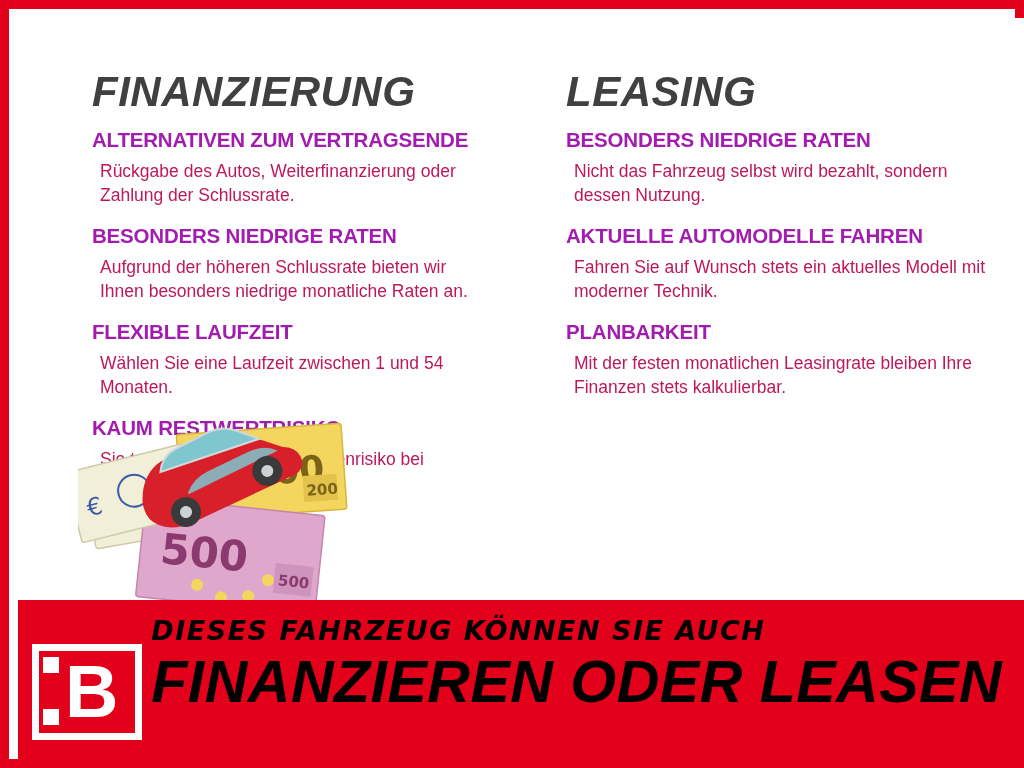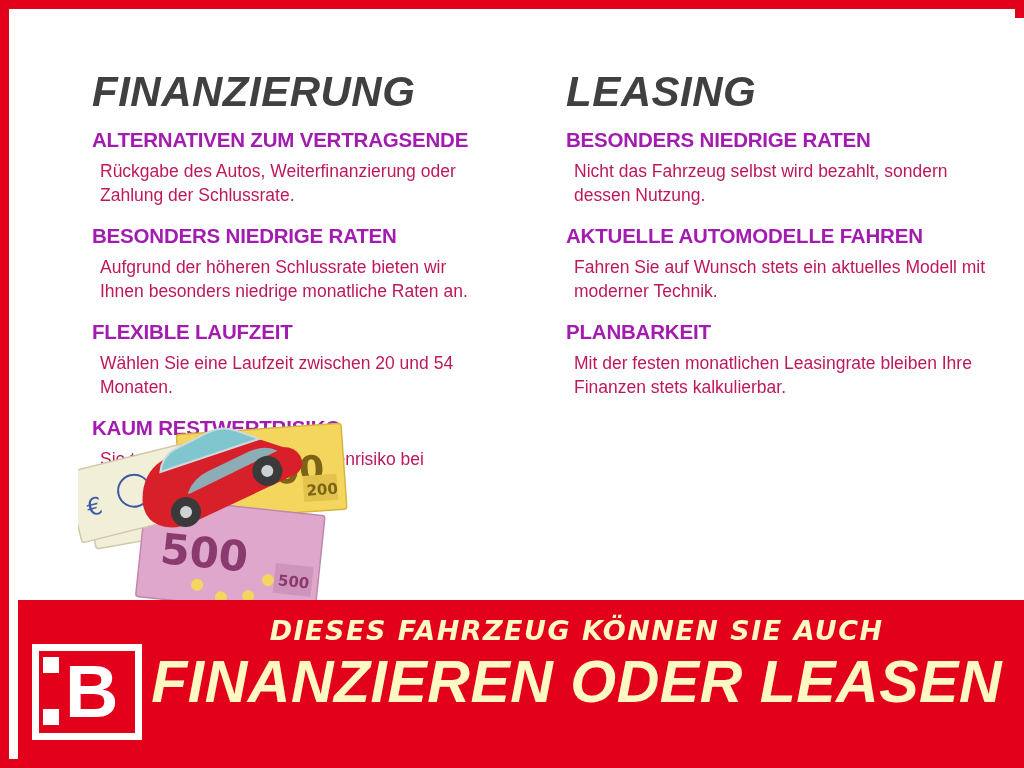--- a/index.html
+++ b/index.html
@@ -92,22 +92,22 @@
     left: 0;
     bottom: 0;
     width: 1006px;
     height: 168px;
     background: #e2001a;
   }
   .banner-text {
     position: absolute;
     right: 22px;
     top: 16px;
-    text-align: center;
-    color: #fef9c3;
+    text-align: left;
+    color: #000000;
   }
   .banner-line1 {
     font-family: "DejaVu Sans", sans-serif;
     font-size: 27px;
     font-weight: bold;
     font-style: italic;
     letter-spacing: 1.5px;
     line-height: 1.1;
     margin: 0 0 6px 0;
     text-transform: uppercase;
@@ -160,21 +160,21 @@
           <p class="block-body">Rückgabe des Autos, Weiterfinanzierung oder Zahlung der Schlussrate.</p>
         </div>
 
         <div class="block">
           <h2 class="block-title">BESONDERS NIEDRIGE RATEN</h2>
           <p class="block-body">Aufgrund der höheren Schlussrate bieten wir Ihnen besonders niedrige monatliche Raten an.</p>
         </div>
 
         <div class="block">
           <h2 class="block-title">FLEXIBLE LAUFZEIT</h2>
-          <p class="block-body">Wählen Sie eine Laufzeit zwischen 20 und 54 Monaten.</p>
+          <p class="block-body">Wählen Sie eine Laufzeit zwischen 1 und 54 Monaten.</p>
         </div>
 
         <div class="block">
           <h2 class="block-title">KAUM RESTWERTRISIKO</h2>
           <p class="block-body">Sie tragen kein Gebrauchtwagenrisiko bei vertragsgemäßer Rückgabe.</p>
         </div>
       </div>
 
       <div class="col col-right">
         <h1 class="col-title">LEASING</h1>

